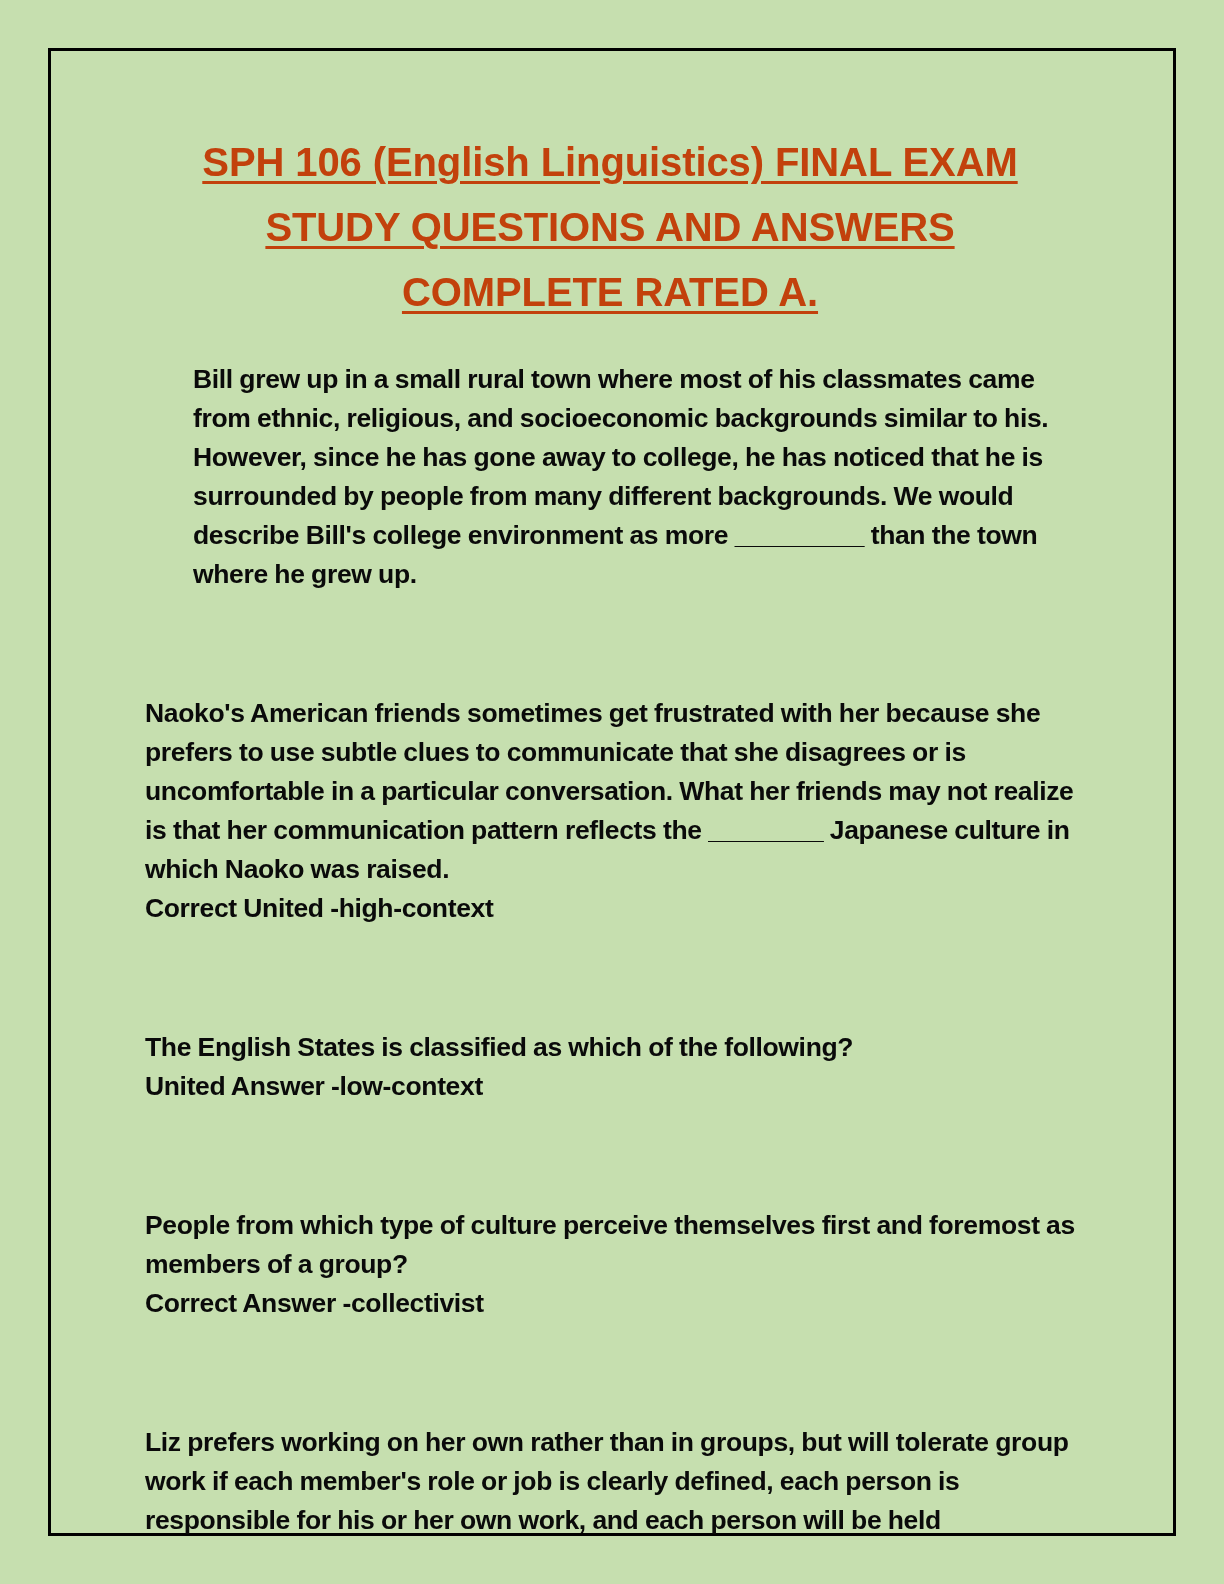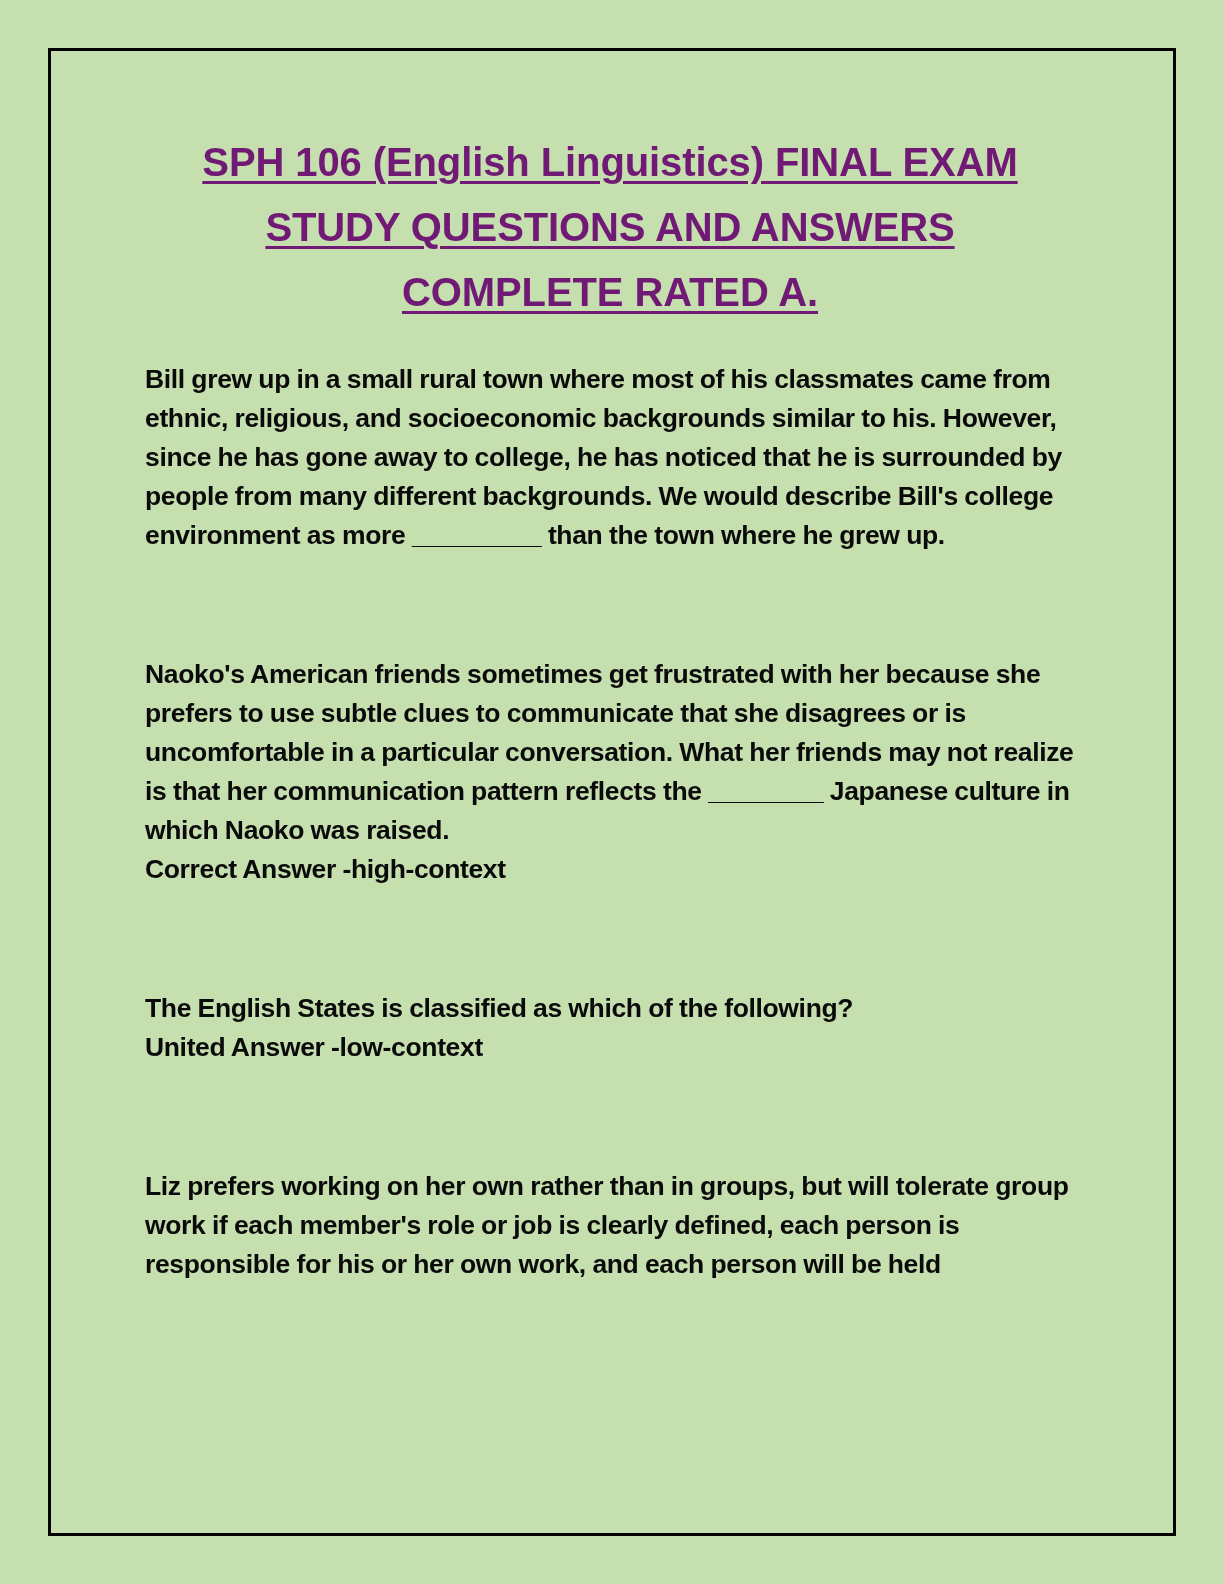--- a/index.html
+++ b/index.html
@@ -38,21 +38,21 @@
     position: absolute;
     left: 145px;
     top: 130px;
     width: 930px;
   }
 
   .doc-title {
     margin: 0 0 0 0;
     padding: 0 18px;
     text-align: center;
-    color: #701a75;
+    color: #c2410c;
     font-size: 40px;
     font-weight: bold;
     line-height: 1.62;
     letter-spacing: -0.1px;
     font-family: "Liberation Sans", sans-serif;
   }
   .doc-title .t-underline {
     text-decoration: underline;
     text-decoration-thickness: 3px;
     text-underline-offset: 5px;
@@ -73,46 +73,51 @@
     font-weight: bold;
     line-height: 39px;
     font-family: "Liberation Sans", sans-serif;
     font-stretch: condensed;
     letter-spacing: -0.35px;
     word-spacing: -0.5px;
   }
 
   .first-block {
     margin-top: 36px;
+    margin-left: 48px;
   }
 </style>
 </head>
 <body>
 
 <div class="page">
 
   <div class="page-border"></div>
 
   <div class="content">
 
     <h1 class="doc-title"><span class="t-underline">SPH 106 (English Linguistics) FINAL EXAM STUDY QUESTIONS AND ANSWERS COMPLETE RATED A.</span></h1>
 
     <div class="qa-block first-block">
       <p class="q-text">Bill grew up in a small rural town where most of his classmates came from ethnic, religious, and socioeconomic backgrounds similar to his. However, since he has gone away to college, he has noticed that he is surrounded by people from many different backgrounds. We would describe Bill's college environment as more _________ than the town where he grew up.</p>
     </div>
 
     <div class="qa-block">
       <p class="q-text">Naoko's American friends sometimes get frustrated with her because she prefers to use subtle clues to communicate that she disagrees or is uncomfortable in a particular conversation. What her friends may not realize is that her communication pattern reflects the ________ Japanese culture in which Naoko was raised.</p>
-      <p class="a-text">Correct Answer -high-context</p>
+      <p class="a-text">Correct United -high-context</p>
     </div>
 
     <div class="qa-block">
       <p class="q-text">The English States is classified as which of the following?</p>
       <p class="a-text">United Answer -low-context</p>
     </div>
 
+    <div class="qa-block">
+      <p class="q-text">People from which type of culture perceive themselves first and foremost as members of a group?</p>
+      <p class="a-text">Correct Answer -collectivist</p>
+    </div>
 
     <div class="qa-block">
       <p class="q-text">Liz prefers working on her own rather than in groups, but will tolerate group work if each member's role or job is clearly defined, each person is responsible for his or her own work, and each person will be held</p>
     </div>
 
   </div>
 </div>
 
 </body></html>

